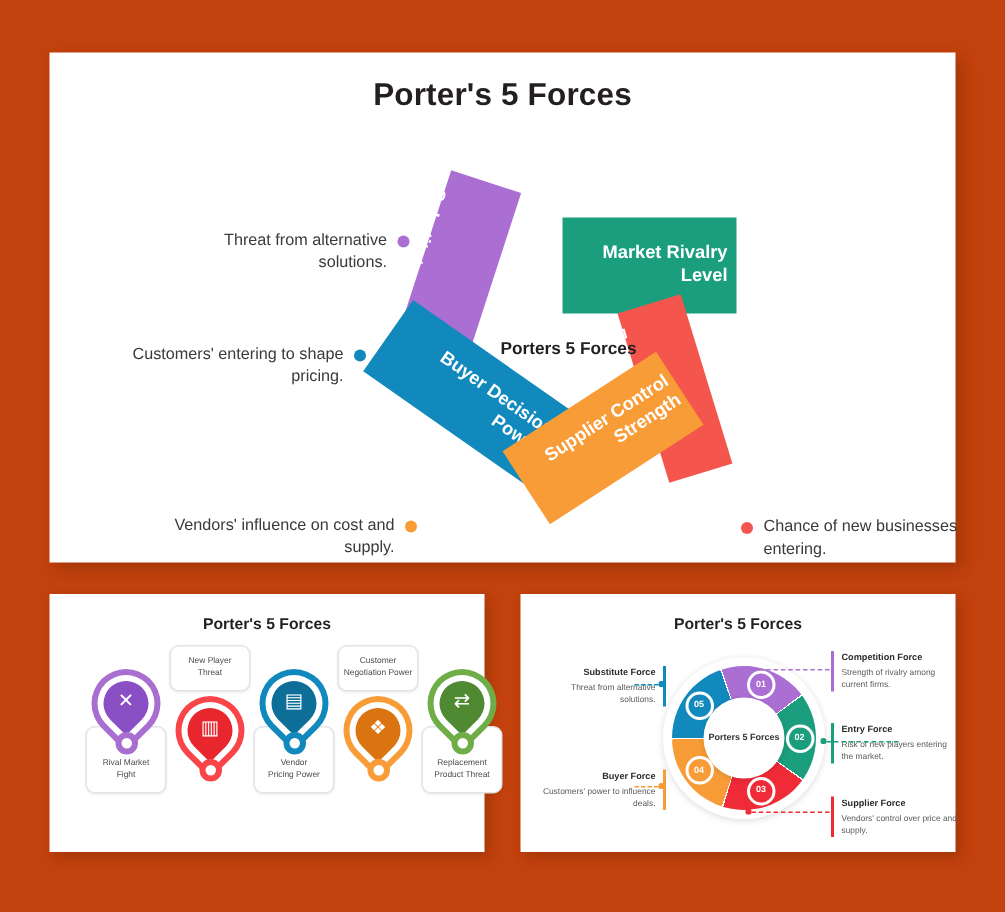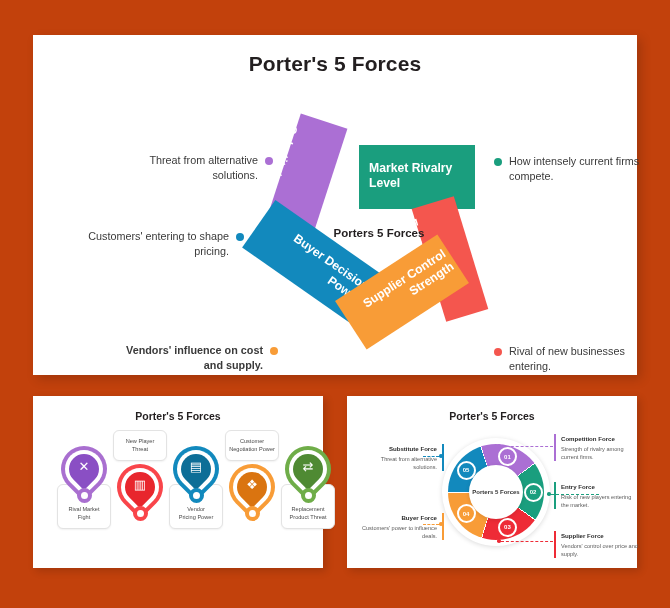--- a/index.html
+++ b/index.html
@@ -57,23 +57,24 @@
     position: absolute;
     color: #fff;
     font-weight: bold;
     font-size: 12.2px;
     line-height: 1.25;
     white-space: pre-line;
   }
 
   
   .bar-rivalry {
-    left: 326px; top: 110px;
+    left: 342px; top: 110px;
     width: 116px; height: 64px;
     background: #1a9e7e;
+    text-align: right;
   }
   .bar-rivalry .bar-txt {
     left: 10px; top: 16px;
     width: 100px;
   }
 
   
   .bar-substitute {
     left: 247px; top: 83px;
     width: 49px; height: 127px;
@@ -147,21 +148,21 @@
     border-radius: 50%;
     top: 4px;
   }
   .callout.right .dot { left: 0; }
   .callout.right .txt { margin-left: 15px; display: block; text-align: left; }
   .callout.left .dot { right: 0; }
   .callout.left .txt { margin-right: 15px; display: block; text-align: right; }
 
   .co-substitute { left: 90px; top: 118px; width: 150px; }
   .co-buyer      { left: 36px; top: 194px; width: 175px; }
-  .co-supplier   { left: 80px; top: 308px; width: 165px; font-weight: bold; }
+  .co-supplier   { left: 80px; top: 308px; width: 165px; }
   .co-rivalry    { left: 461px; top: 119px; width: 170px; }
   .co-entry      { left: 461px; top: 309px; width: 170px; }
 
   
   .thumb {
     position: absolute;
     background: #fff;
     box-shadow: 3px 3px 8px rgba(0,0,0,0.16);
   }
   .thumb-left  { left: 33px;  top: 396px; width: 290px; height: 172px; }
@@ -334,28 +335,24 @@
     <div class="callout left co-buyer">
       <span class="dot" style="background:#1289bd"></span>
       <span class="txt">Customers' entering to shape pricing.</span>
     </div>
 
     <div class="callout left co-supplier">
       <span class="dot" style="background:#f89c37"></span>
       <span class="txt">Vendors' influence on cost and supply.</span>
     </div>
 
-    <div class="callout right co-rivalry">
-      <span class="dot" style="background:#1a9e7e"></span>
-      <span class="txt">How intensely current firms compete.</span>
-    </div>
 
     <div class="callout right co-entry">
       <span class="dot" style="background:#f4564e"></span>
-      <span class="txt">Rival of new businesses entering.</span>
+      <span class="txt">Chance of new businesses entering.</span>
     </div>
   </div>
 
   <div class="thumb thumb-left">
     <div class="thumb-title">Porter's 5 Forces</div>
     <div id="pins-host">
         <div class="pin-group" style="left: 28px; top: 50px;">
           <div class="pin-label" style="white-space: pre-line; left: -4px; top: 38px; padding-top: 20px;">Rival Market
 Fight</div>
           <div class="pin-outer">

